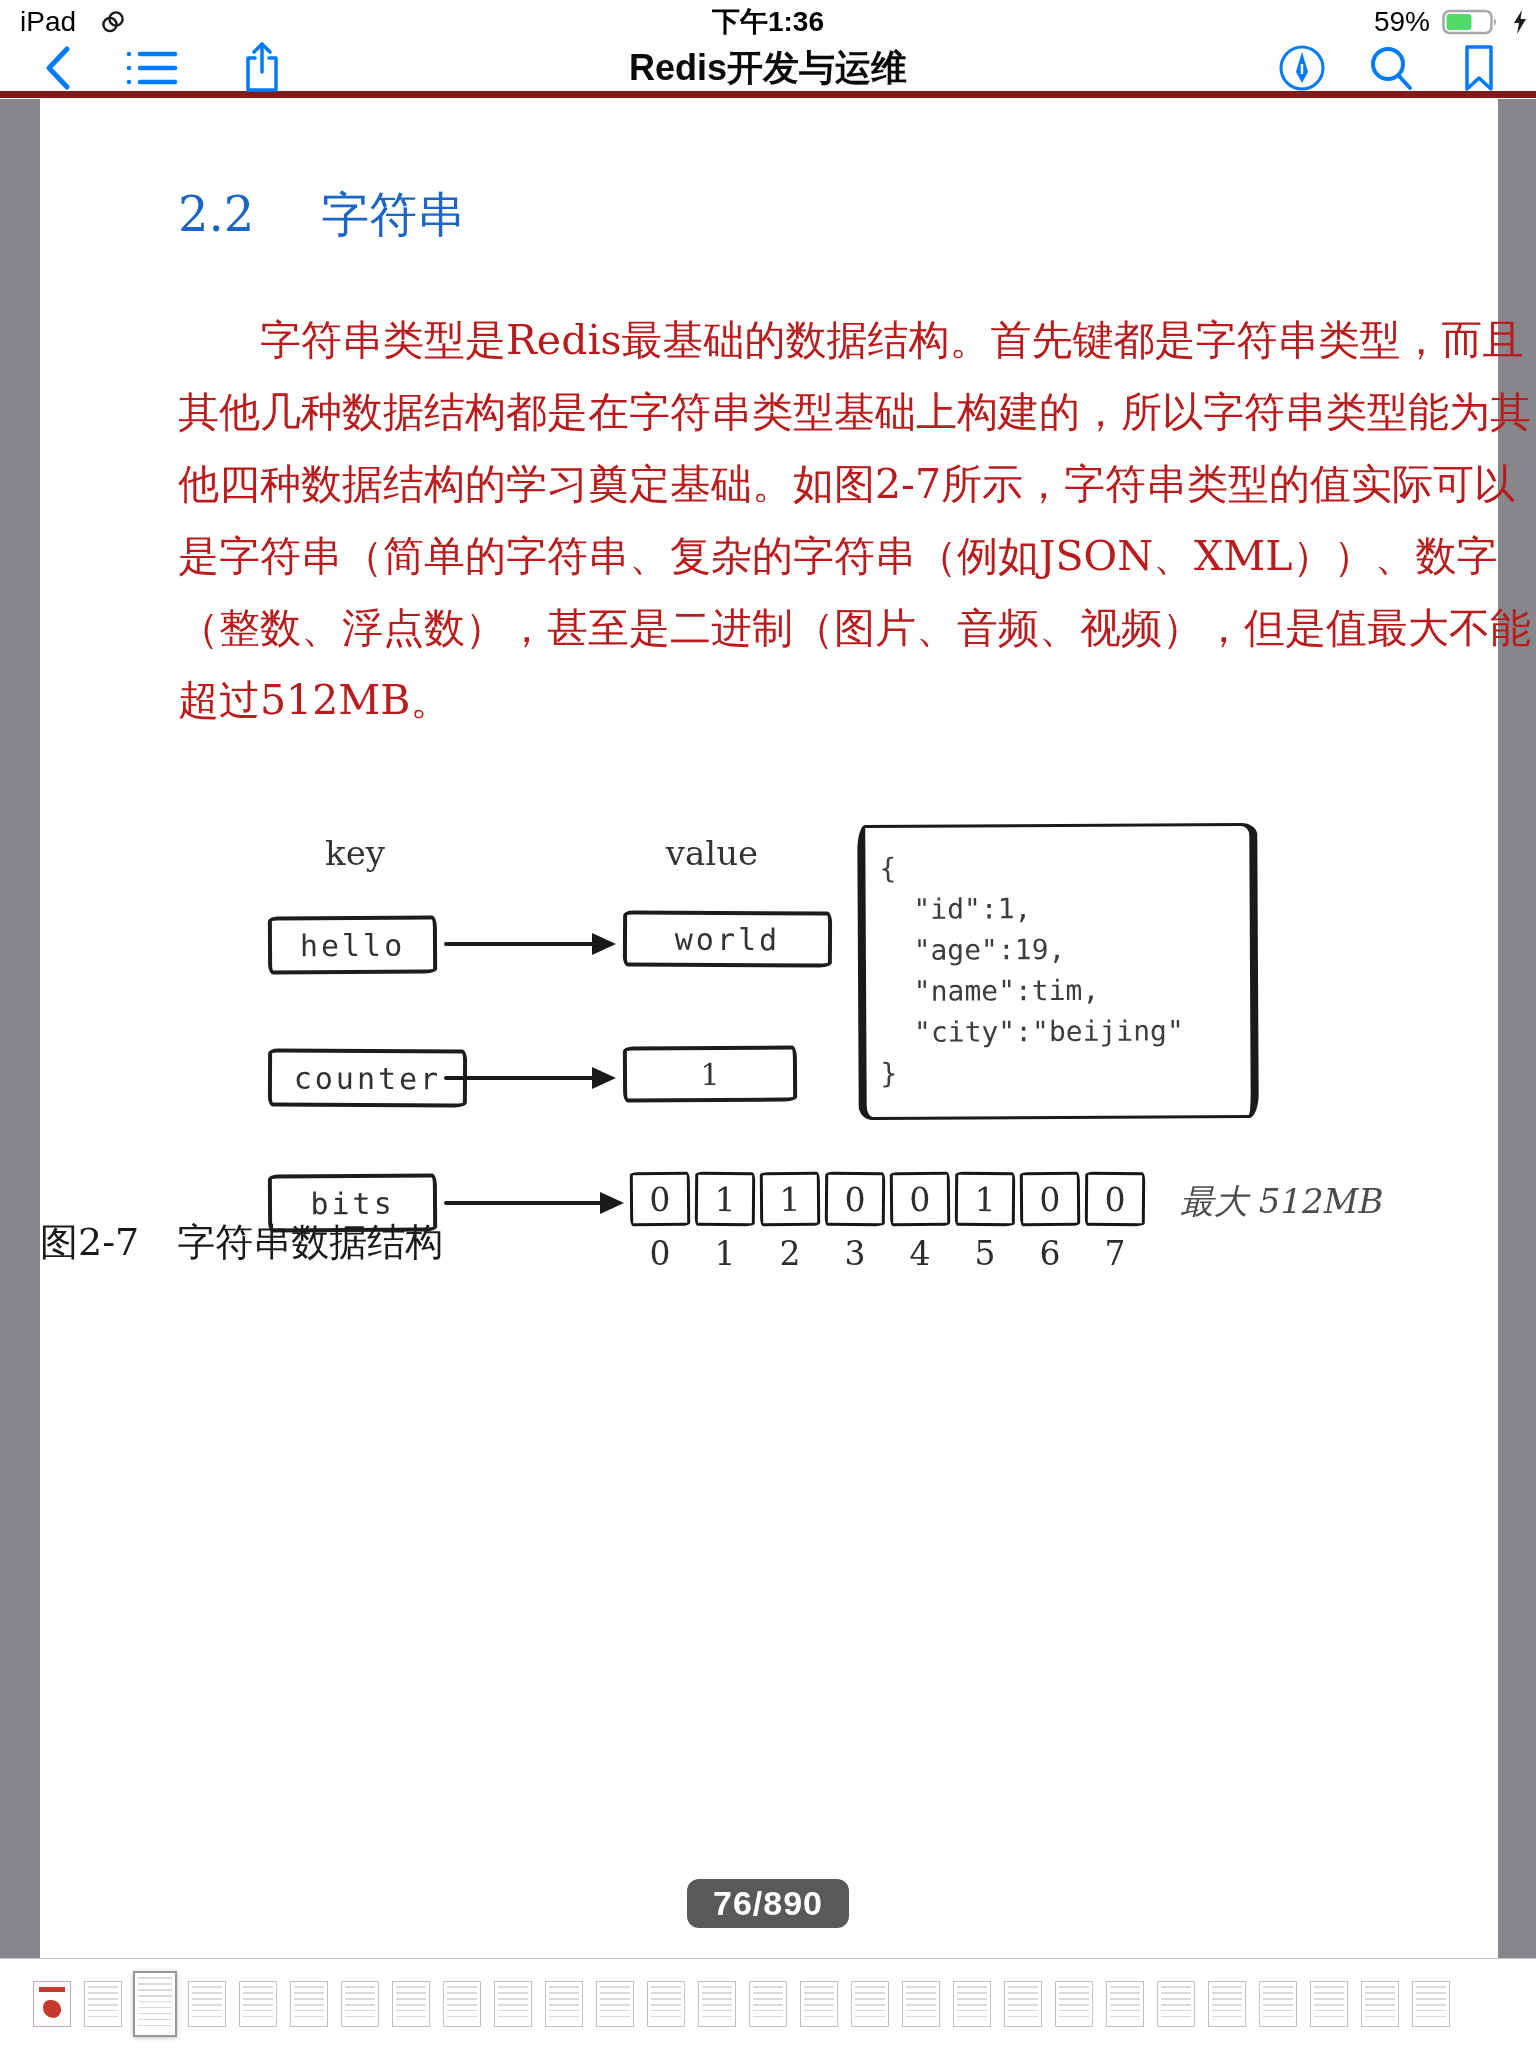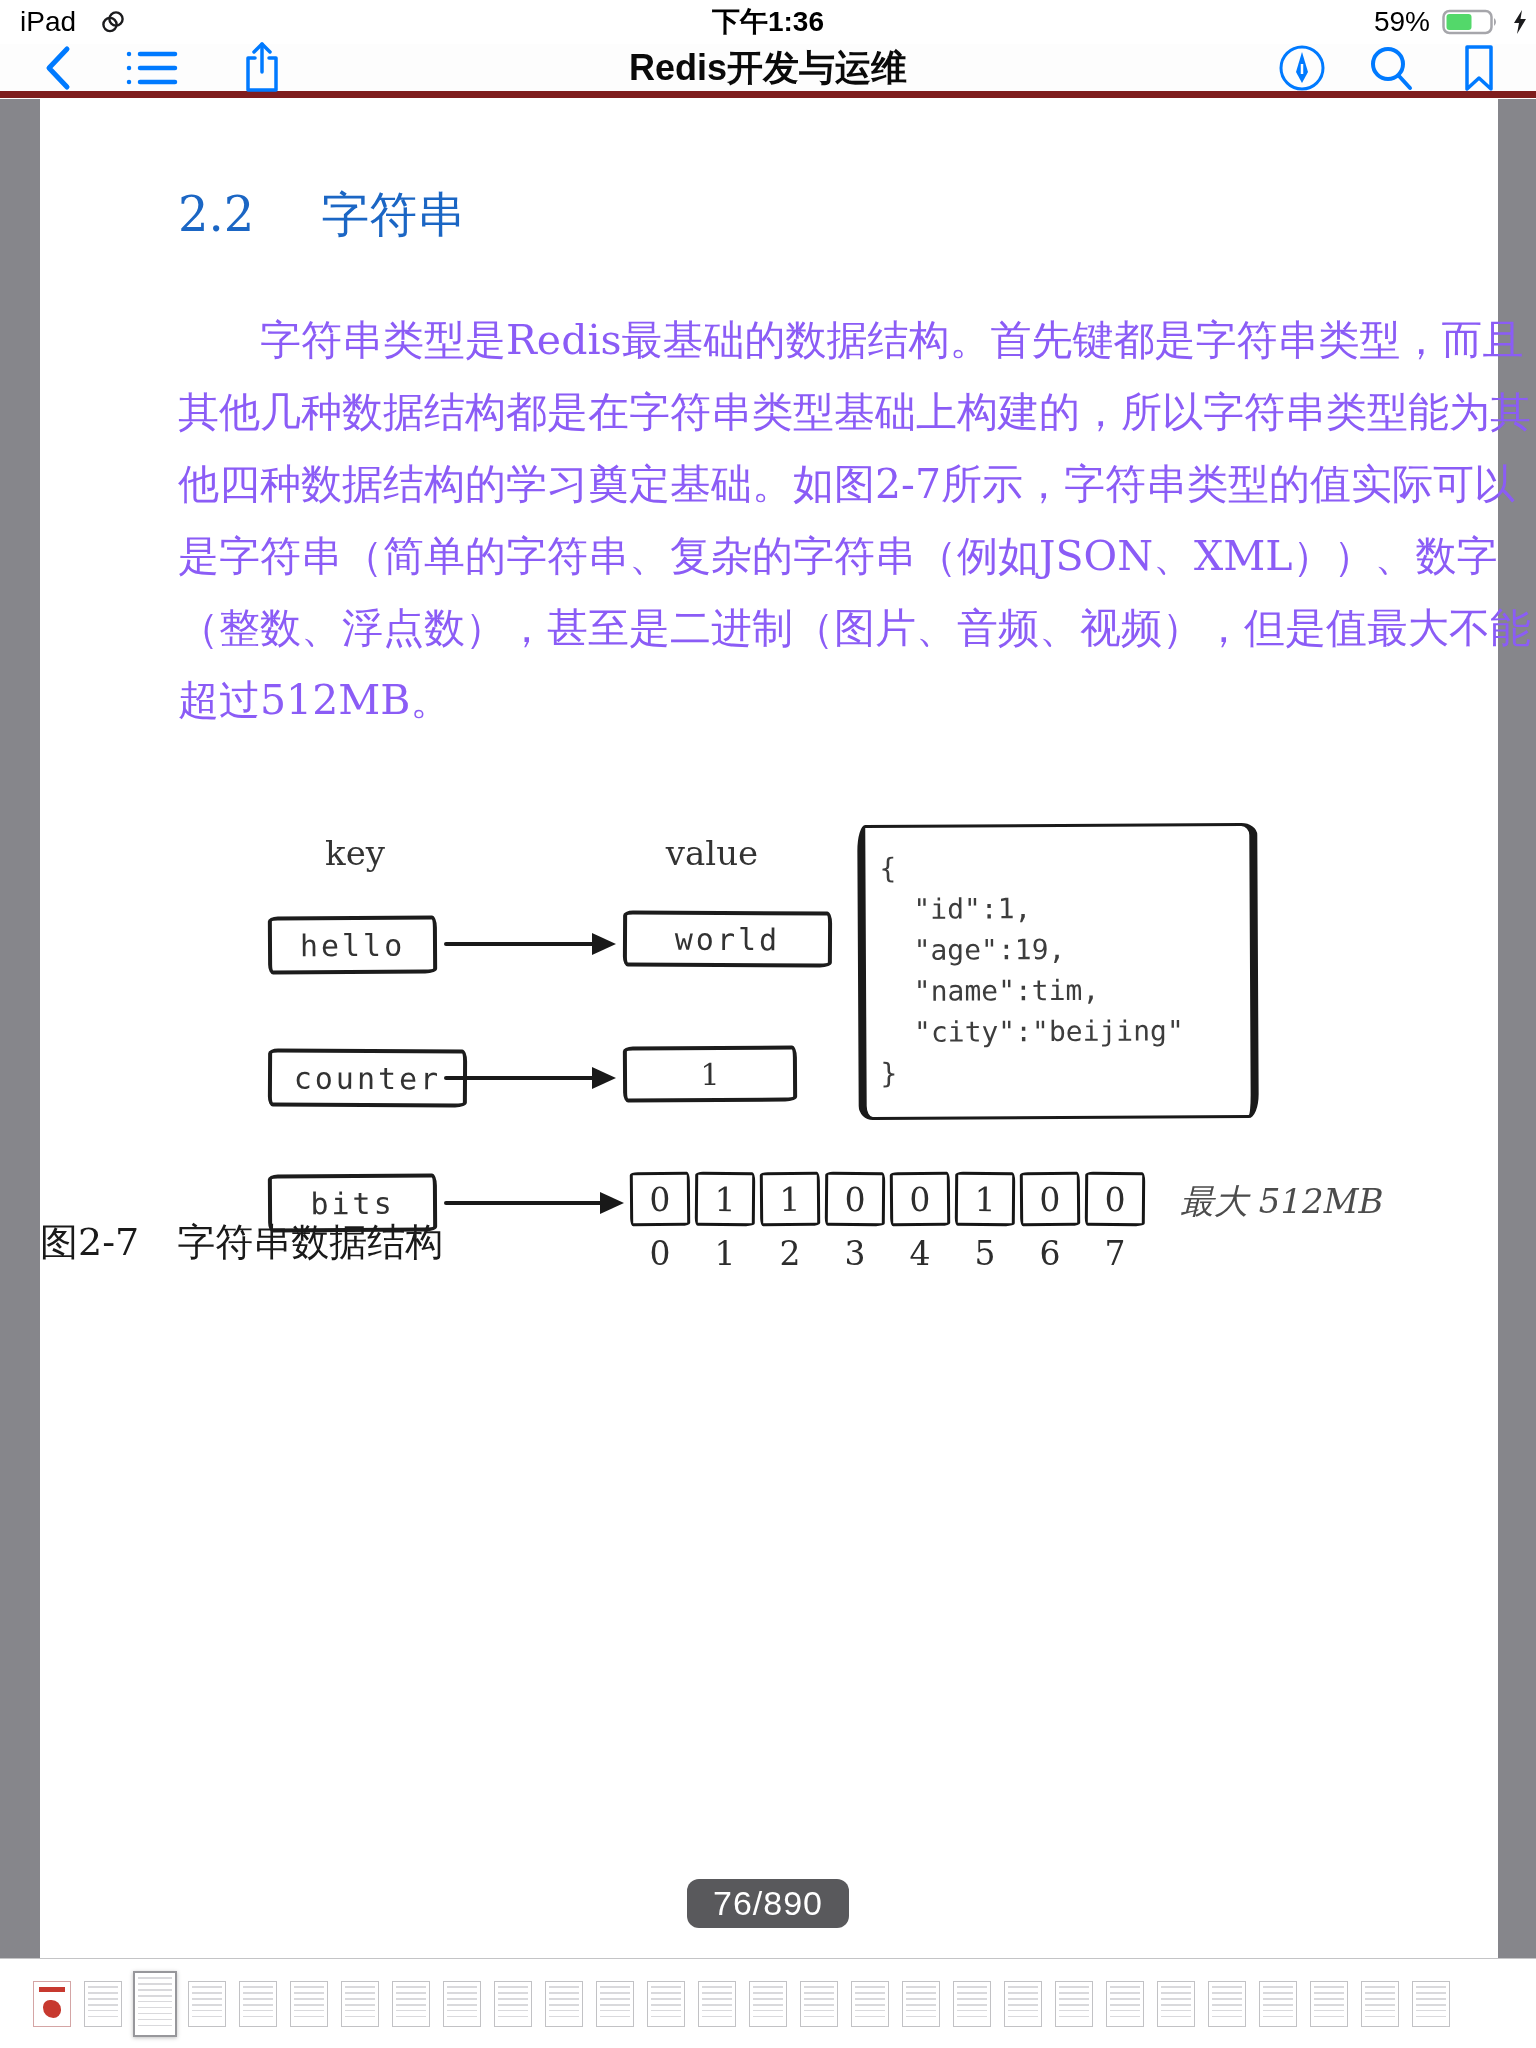--- a/index.html
+++ b/index.html
@@ -30,21 +30,21 @@
 
   
   .content{position:absolute;top:99px;bottom:90px;left:0;right:0;background:var(--content-bg);}
   .page{position:absolute;top:0;bottom:0;left:40px;right:38px;background:#ffffff;}
 
   .section-heading{position:absolute;left:138px;top:84px;
     font-family:"DejaVu Serif","Liberation Serif",serif;font-size:48px;color:var(--heading);}
   .section-heading .sec-title{margin-left:67px;}
 
   .para{position:absolute;left:138px;top:205px;width:1212px;
-    font-family:"DejaVu Serif","Liberation Serif",serif;font-size:41px;line-height:72px;color:#8b5cf6;}
+    font-family:"DejaVu Serif","Liberation Serif",serif;font-size:41px;line-height:72px;color:#b91c1c;}
   .para .body-line{text-align:justify;text-align-last:justify;white-space:nowrap;}
   .para .body-line:first-child{text-indent:82px;}
   .para .body-line:last-child{text-align-last:left;white-space:normal;}
 
   
   .fig-label{position:absolute;width:200px;text-align:center;
     font-family:"DejaVu Serif","Liberation Serif",serif;font-size:34px;color:#333;}
   .skbox{position:absolute;border:4px solid #1c1c1c;background:#fff;
     border-radius:10px 5px 12px 5px/5px 12px 5px 10px;
     display:flex;align-items:center;justify-content:center;
@@ -72,21 +72,21 @@
   .bit-cell:nth-child(odd){transform:rotate(-.5deg);}
   .idx-row{position:absolute;left:590px;top:1135px;display:flex;gap:5px;}
   .idx-cell{width:60px;text-align:center;font-family:"DejaVu Serif",serif;font-size:33px;color:#2d2d2d;}
   .max-label{position:absolute;left:1140px;top:1080px;
     font-family:"DejaVu Serif",serif;font-style:italic;font-size:34px;color:#4c4c4c;}
 
   .fig-caption{position:absolute;left:0;right:0;top:1118px;text-align:left;
     font-family:"DejaVu Serif","Liberation Serif",serif;font-size:38px;color:#1a1a1a;}
 
   .page-badge{position:absolute;left:50%;transform:translateX(-50%);top:1780px;
-    background:var(--badge);color:#fff;font-size:34px;font-weight:400;
+    background:var(--badge);color:#fff;font-size:34px;font-weight:700;
     padding:5px 26px;border-radius:12px;letter-spacing:1px;}
 
   
   .thumb-strip{position:absolute;bottom:0;left:0;right:0;height:90px;background:#fff;
     border-top:1px solid #c4c4c6;display:flex;align-items:center;padding-left:33px;gap:13px;}
   .thumb{width:38px;height:46px;background:#fff;border:1px solid #c2c2c5;flex:none;
     padding:4px 3px;cursor:pointer;}
   .thumb .tlines{width:100%;height:100%;
     background:repeating-linear-gradient(to bottom,#d9d9dc 0 1.5px,transparent 1.5px 6px);}
   .thumb.cover{position:relative;border-color:#d4a5a5;}

